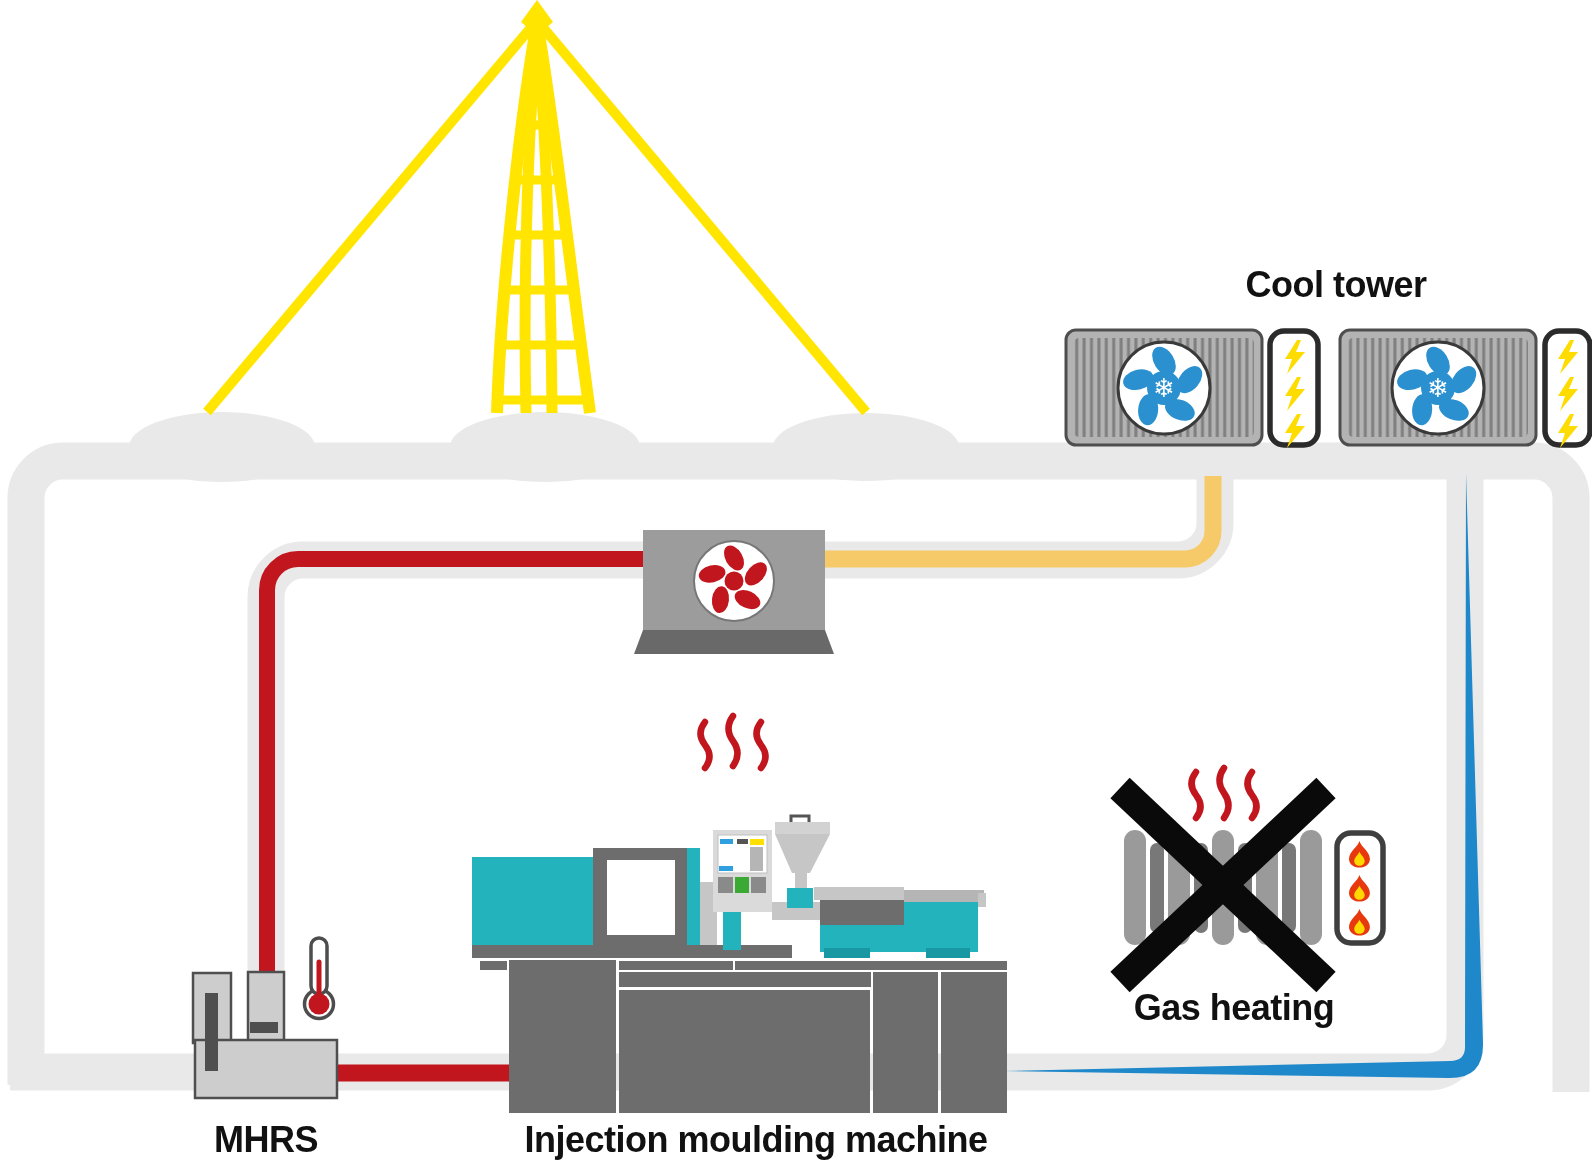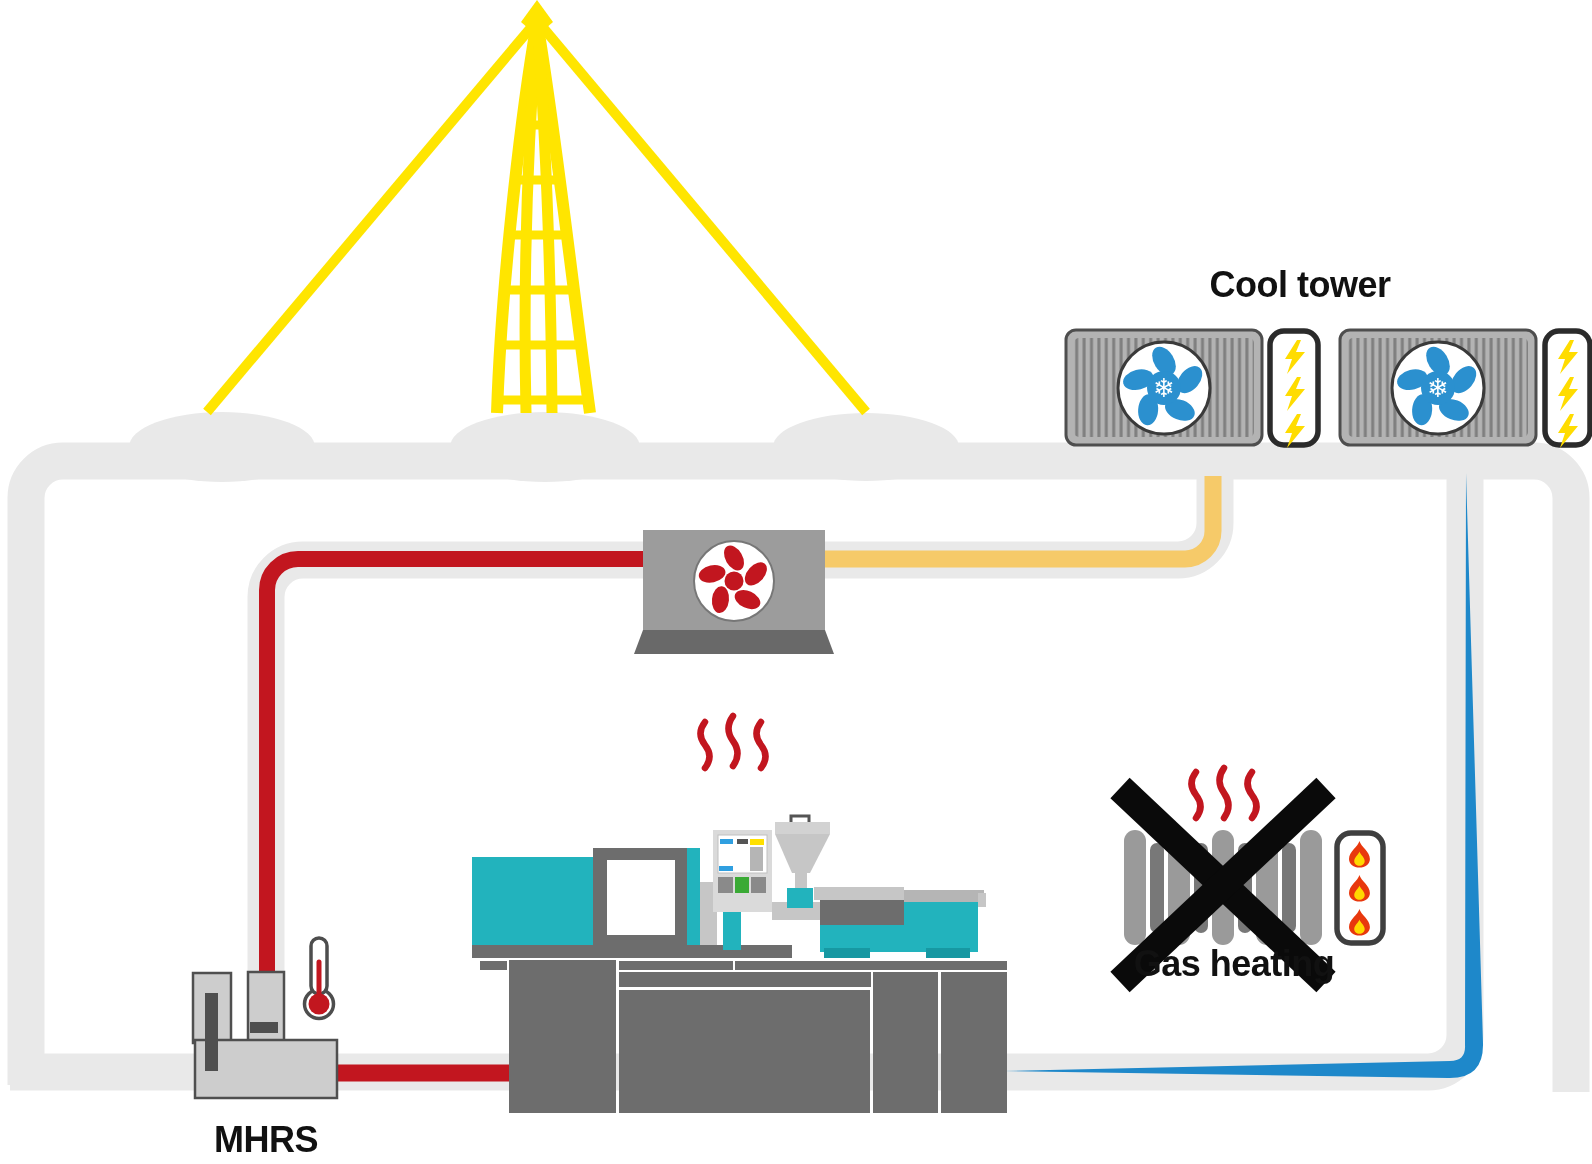--- a/index.html
+++ b/index.html
@@ -209,17 +209,18 @@
 
     <rect x="1545" y="331" width="45" height="114" rx="14" fill="#ffffff" stroke="#2b2b2b" stroke-width="5.5"></rect>
     <g fill="#ffdc00">
       <polygon points="1570,340 1558,359 1565,359 1560,374 1578,352 1569,352 1574,340"></polygon>
       <polygon points="1570,377 1558,396 1565,396 1560,411 1578,389 1569,389 1574,377"></polygon>
       <polygon points="1570,414 1558,433 1565,433 1560,448 1578,426 1569,426 1574,414"></polygon>
     </g>
   </g>
 </svg>
 
-<div class="lbl" style="left:1300px;top:264px;">Cool tower</div>
-<div class="lbl" style="left:1234px;top:943px;">Gas heating</div>
+<div class="lbl" style="left:1336px;top:264px;">Cool tower</div>
+<div class="lbl" style="left:1234px;top:987px;">Gas heating</div>
 <div class="lbl" style="left:266px;top:1119px;">MHRS</div>
+<div class="lbl" style="left:756px;top:1119px;">Injection moulding machine</div>
 
 </div>
 
 </body></html>

